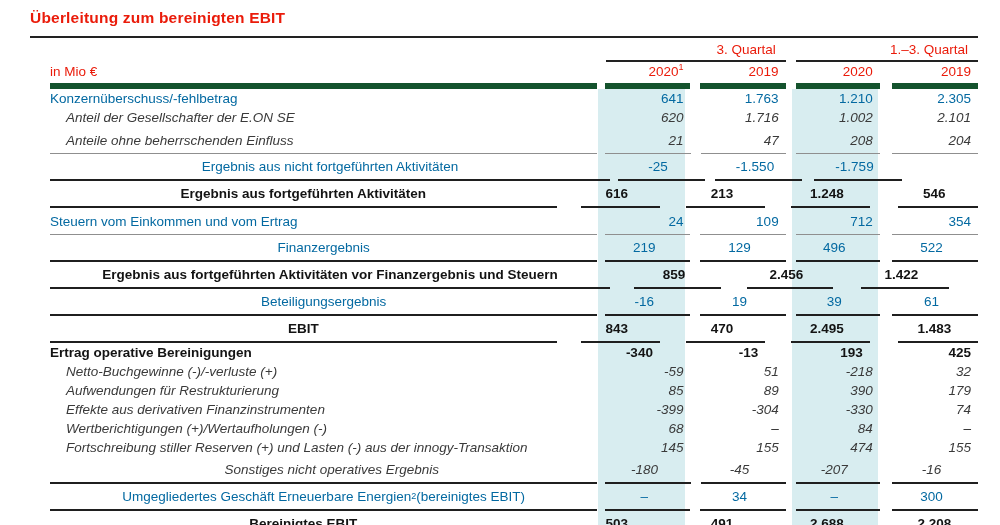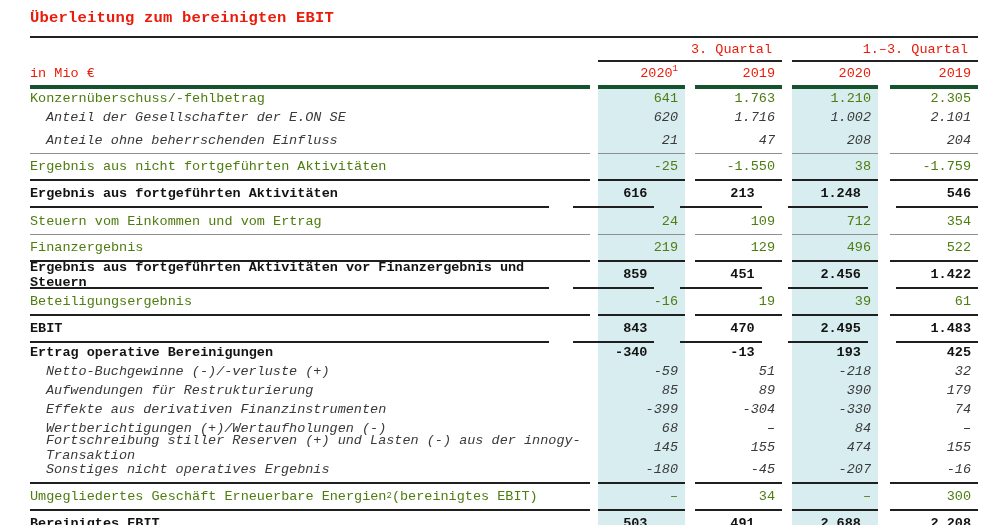--- a/index.html
+++ b/index.html
@@ -1,34 +1,34 @@
 <!DOCTYPE html>
 <html><head>
 <meta charset="utf-8">
 <style>
   * { margin:0; padding:0; box-sizing:border-box; }
   html,body { background:#ffffff; }
   .page {
     width:1000px; height:525px;
     padding:7px 22px 0 30px;
-    font-family:Liberation Mono, monospace;
+    font-family:Liberation Sans, sans-serif;
     color:#2b2b2b;
     position:relative;
     overflow:hidden;
   }
   .title {
     color:#ea1b0a;
     font-size:15.5px;
     font-weight:700;
     letter-spacing:.2px;
     margin:2px 0 9px 0;
   }
   .rule-top { height:2px; background:#222; }
 
-  .row { display:flex; }
+  .row { display:flex;margin-left:20px; }
   .cell { box-sizing:border-box; }
   .label { width:560px; font-size:13.5px; }
   .num   { width:87px; text-align:right; padding-right:7px; font-size:13.5px; }
   .c1 { margin-left:8px; }
   .c2 { margin-left:10px; }
   .c3 { margin-left:10px; width:86px; }
   .c4 { margin-left:12px; width:88px; }
 
   
   .group-row { height:24px; align-items:flex-end; }
@@ -37,45 +37,45 @@
     text-align:right; color:#ea1b0a; font-size:13.5px;
     padding:0 10px 3px 0;
     border-bottom:2px solid #222;
   }
   .g1 { width:184px; margin-left:8px; }
   .g2 { width:186px; margin-left:10px; }
 
   
   .year-row { height:27px; align-items:flex-end; }
   .year-row .cell {
-    border-bottom:4px solid #14532d;
+    border-bottom:6px solid #14532d;
     color:#ea1b0a;
     padding-bottom:4px;
   }
   sup { font-size:9px; position:relative; top:-1px; line-height:0; }
 
   
   .tbody { position:relative; }
   .strip { position:absolute; top:0; bottom:0; background:#d8edf0; }
   .strip1 { left:568px; width:87px; }
   .strip2 { left:762px; width:86px; }
 
   .body-row { position:relative; z-index:1; }
   .body-row .cell { height:100%; display:flex; align-items:center; }
   .body-row .label { justify-content:flex-start; }
   .body-row .num  { justify-content:flex-end; }
 
   .sep-none  { height:19px; }
   .sep-thin  { height:27px; }
   .sep-thick { height:27px; }
   .sep-thin  .cell { border-bottom:1px solid #8f8f8f; }
-  .sep-thick .cell { border-bottom:2px solid #1f1f1f; }
+  .sep-thick .cell { border-bottom:2px solid #1f1f1f;justify-content:center; }
   .sep-none.style-italic { height:19px; }
 
-  .style-normal { color:#4d7c0f; }
+  .style-normal { color:#0369a1; }
   .style-italic { color:#3a3a3a; }
   .style-italic .label { font-style:italic; padding-left:16px; }
   .style-italic .num { font-style:italic; }
   .style-bold { font-weight:700; color:#131313;gap:16px; }
 </style>
 </head>
 <body>
 
 <div class="page">
 
@@ -135,21 +135,20 @@
     <div class="cell num c4">204</div>
   </div>
         <div class="row body-row style-normal sep-thick">
     <div class="cell label">
             <span class="lbl-main">Ergebnis aus nicht fortgeführten Aktivitäten</span>
             <sup class="lbl-sup"></sup>
             <span class="lbl-suffix"></span>
           </div>
     <div class="cell num c1">-25</div>
     <div class="cell num c2">-1.550</div>
-    <div class="cell num c3">38</div>
     <div class="cell num c4">-1.759</div>
   </div>
         <div class="row body-row style-bold sep-thick">
     <div class="cell label">
             <span class="lbl-main">Ergebnis aus fortgeführten Aktivitäten</span>
             <sup class="lbl-sup"></sup>
             <span class="lbl-suffix"></span>
           </div>
     <div class="cell num c1">616</div>
     <div class="cell num c2">213</div>
@@ -178,21 +177,20 @@
     <div class="cell num c3">496</div>
     <div class="cell num c4">522</div>
   </div>
         <div class="row body-row style-bold sep-thick">
     <div class="cell label">
             <span class="lbl-main">Ergebnis aus fortgeführten Aktivitäten vor Finanzergebnis und Steuern</span>
             <sup class="lbl-sup"></sup>
             <span class="lbl-suffix"></span>
           </div>
     <div class="cell num c1">859</div>
-    <div class="cell num c2">451</div>
     <div class="cell num c3">2.456</div>
     <div class="cell num c4">1.422</div>
   </div>
         <div class="row body-row style-normal sep-thick">
     <div class="cell label">
             <span class="lbl-main">Beteiligungsergebnis</span>
             <sup class="lbl-sup"></sup>
             <span class="lbl-suffix"></span>
           </div>
     <div class="cell num c1">-16</div>

